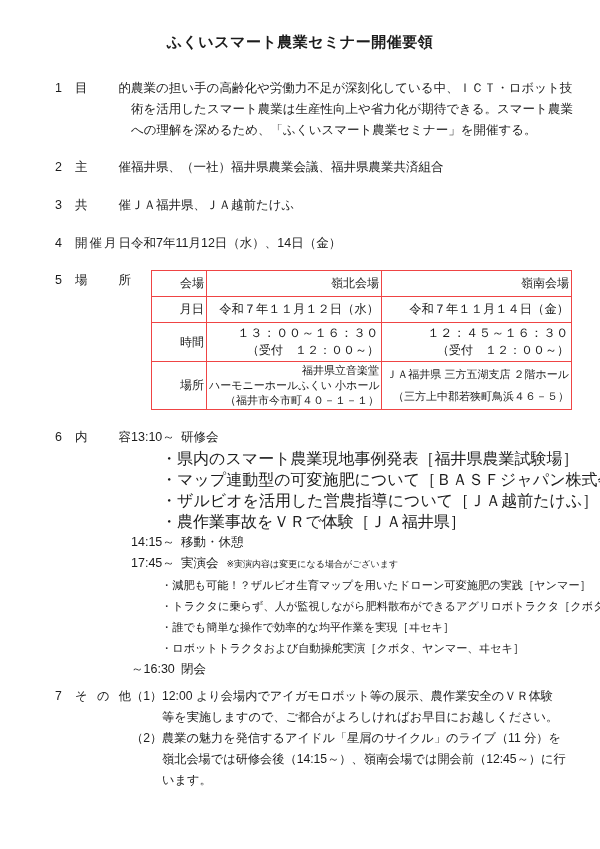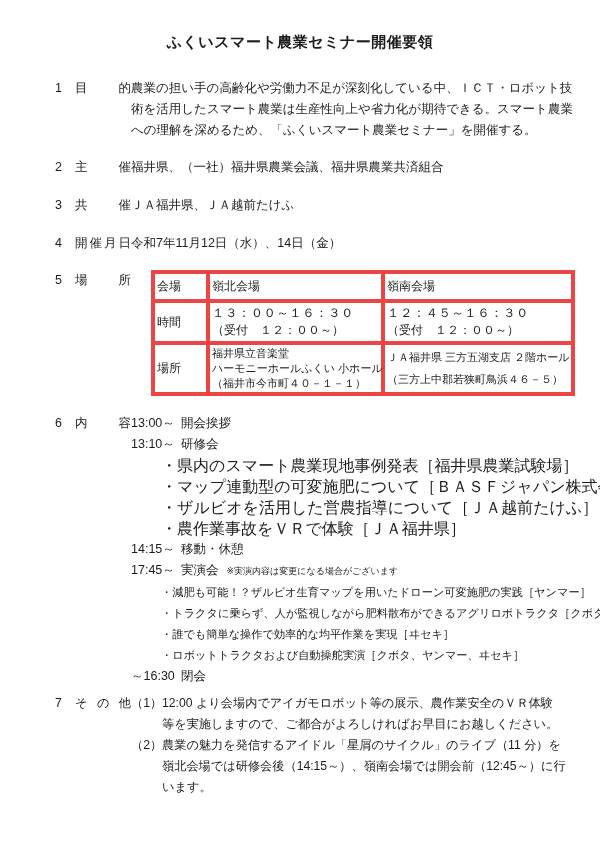--- a/index.html
+++ b/index.html
@@ -39,22 +39,22 @@
   table.venues{
     border-collapse:collapse;
     table-layout:fixed;
     width:420px;
     margin-left:20px;
   }
   table.venues col.c1{width:55px;}
   table.venues col.c2{width:175px;}
   table.venues col.c3{width:190px;}
   table.venues th, table.venues td{
-    border:4px solid #ef4444;
-    text-align:left;
+    border:1px solid #ef4444;
+    text-align:right;
     vertical-align:middle;
     font-weight:normal;
     font-size:12px;
     padding:1px 2px;
     line-height:15px;
   }
   table.venues tr.r-head th{height:23px;}
   table.venues tr.r-date td{height:23px;font-size:12.3px;}
   table.venues tr.r-time td{height:36px;}
   table.venues tr.r-place td{height:45px;}
@@ -123,20 +123,25 @@
               <col class="c1">
               <col class="c2">
               <col class="c3">
             </colgroup>
           <tbody>
               <tr class="r-head">
             <th>会場</th>
             <th>嶺北会場</th>
             <th>嶺南会場</th>
           </tr>
+          <tr class="r-date">
+            <td>月日</td>
+            <td>令和７年１１月１２日（水）</td>
+            <td>令和７年１１月１４日（金）</td>
+          </tr>
           <tr class="r-time">
             <td>時間</td>
             <td>
               <div class="time-main">１３：００～１６：３０</div>
               <div class="time-sub">（受付　１２：００～）</div>
             </td>
             <td>
               <div class="time-main">１２：４５～１６：３０</div>
               <div class="time-sub">（受付　１２：００～）</div>
             </td>
@@ -155,24 +160,20 @@
           </tr>
         </tbody>
           </table>
       </div>
     </div>
 
     <div class="sec sec6">
       <span class="sec-num">6</span>
       <span class="sec-label">内容</span>
       <div class="sec-body">
-        <div class="prog-row">
-          <span class="prog-time">13:00～</span>
-          <span class="prog-title">開会挨拶</span>
-        </div>
         <div class="prog-row">
           <span class="prog-time">13:10～</span>
           <span class="prog-title">研修会</span>
         </div>
         <div class="prog-bullet">・県内のスマート農業現地事例発表［福井県農業試験場］</div>
         <div class="prog-bullet">・マップ連動型の可変施肥について［ＢＡＳＦジャパン株式会社］</div>
         <div class="prog-bullet">・ザルビオを活用した営農指導について［ＪＡ越前たけふ］</div>
         <div class="prog-bullet">・農作業事故をＶＲで体験［ＪＡ福井県］</div>
         <div class="prog-row">
           <span class="prog-time">14:15～</span>

